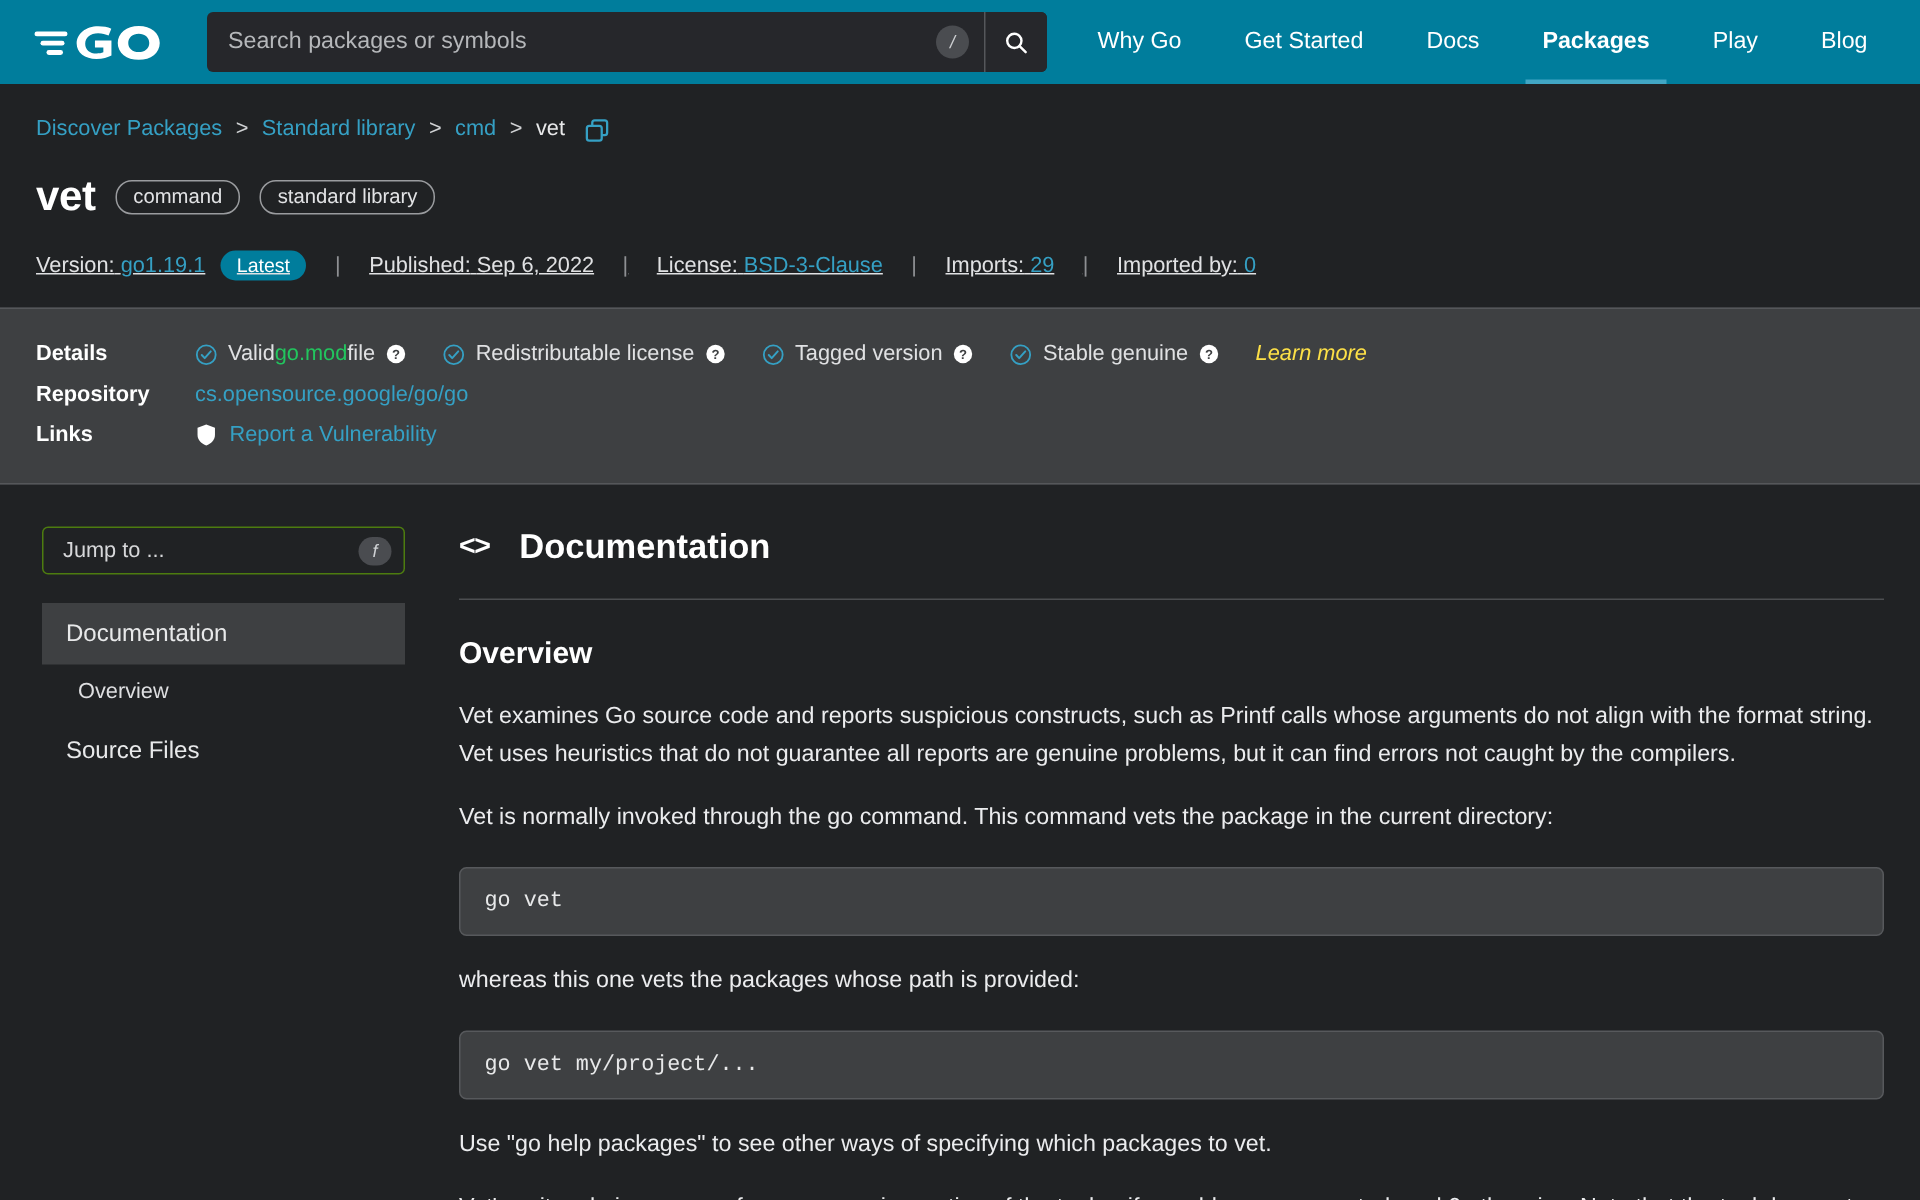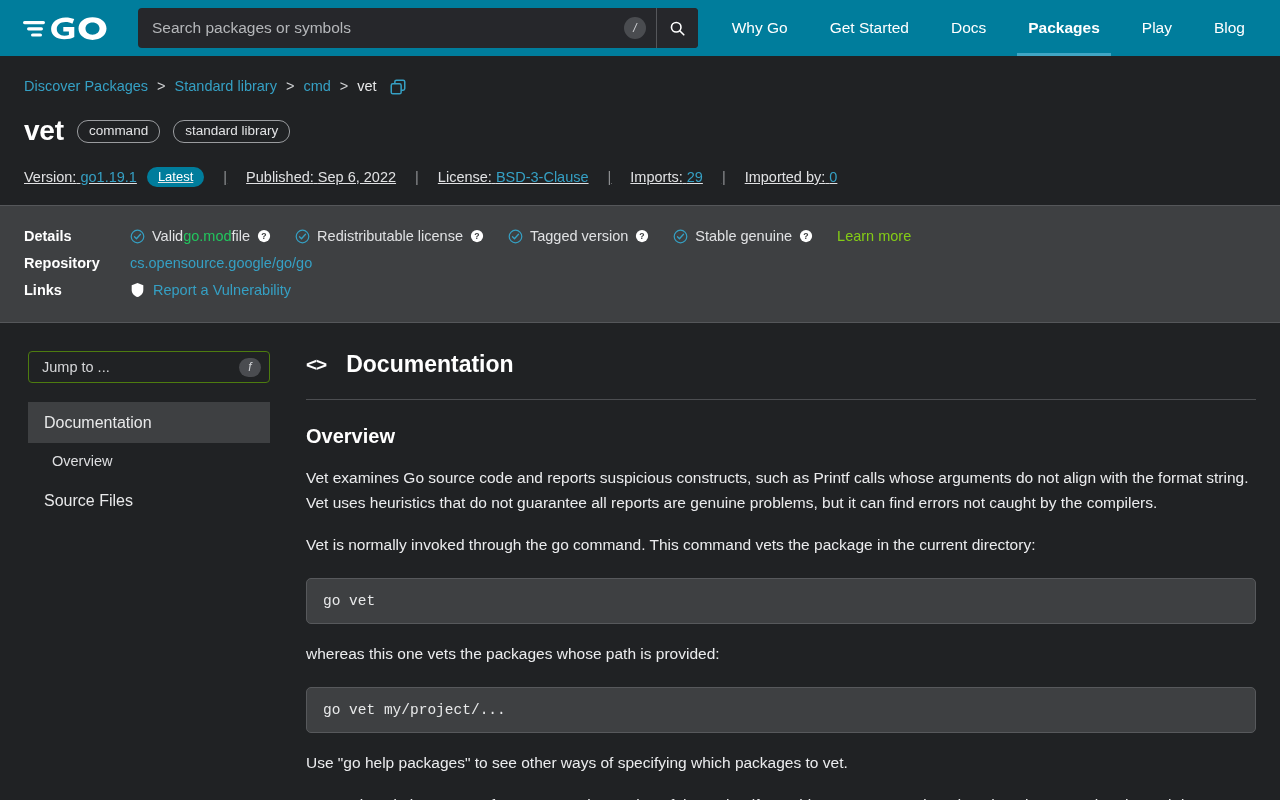--- a/index.html
+++ b/index.html
@@ -166,21 +166,21 @@
   .detail-items { display: flex; align-items: center; }
   .detail-item {
     display: flex; align-items: center;
     margin-right: 24px;
     color: #e0e1e3;
     white-space: nowrap;
   }
   .detail-item a { color: #22c55e; text-decoration: none; }
   .check-ico { margin-right: 7px; display: flex; }
   .help-ico { margin-left: 7px; display: flex; cursor: pointer; }
-  .learn-more { color: #84cc16; text-decoration: none; }
+  .learn-more { color: #fde047; text-decoration: none; font-style: italic; }
   .repo-link, .vuln-link { color: #35a0c4; text-decoration: none; }
   .shield-ico { margin-right: 8px; display: flex; }
 
   
   .page-body { display: flex; }
   .sidebar {
     width: 298px;
     flex-shrink: 0;
     padding: 28px 28px 0 28px;
   }

